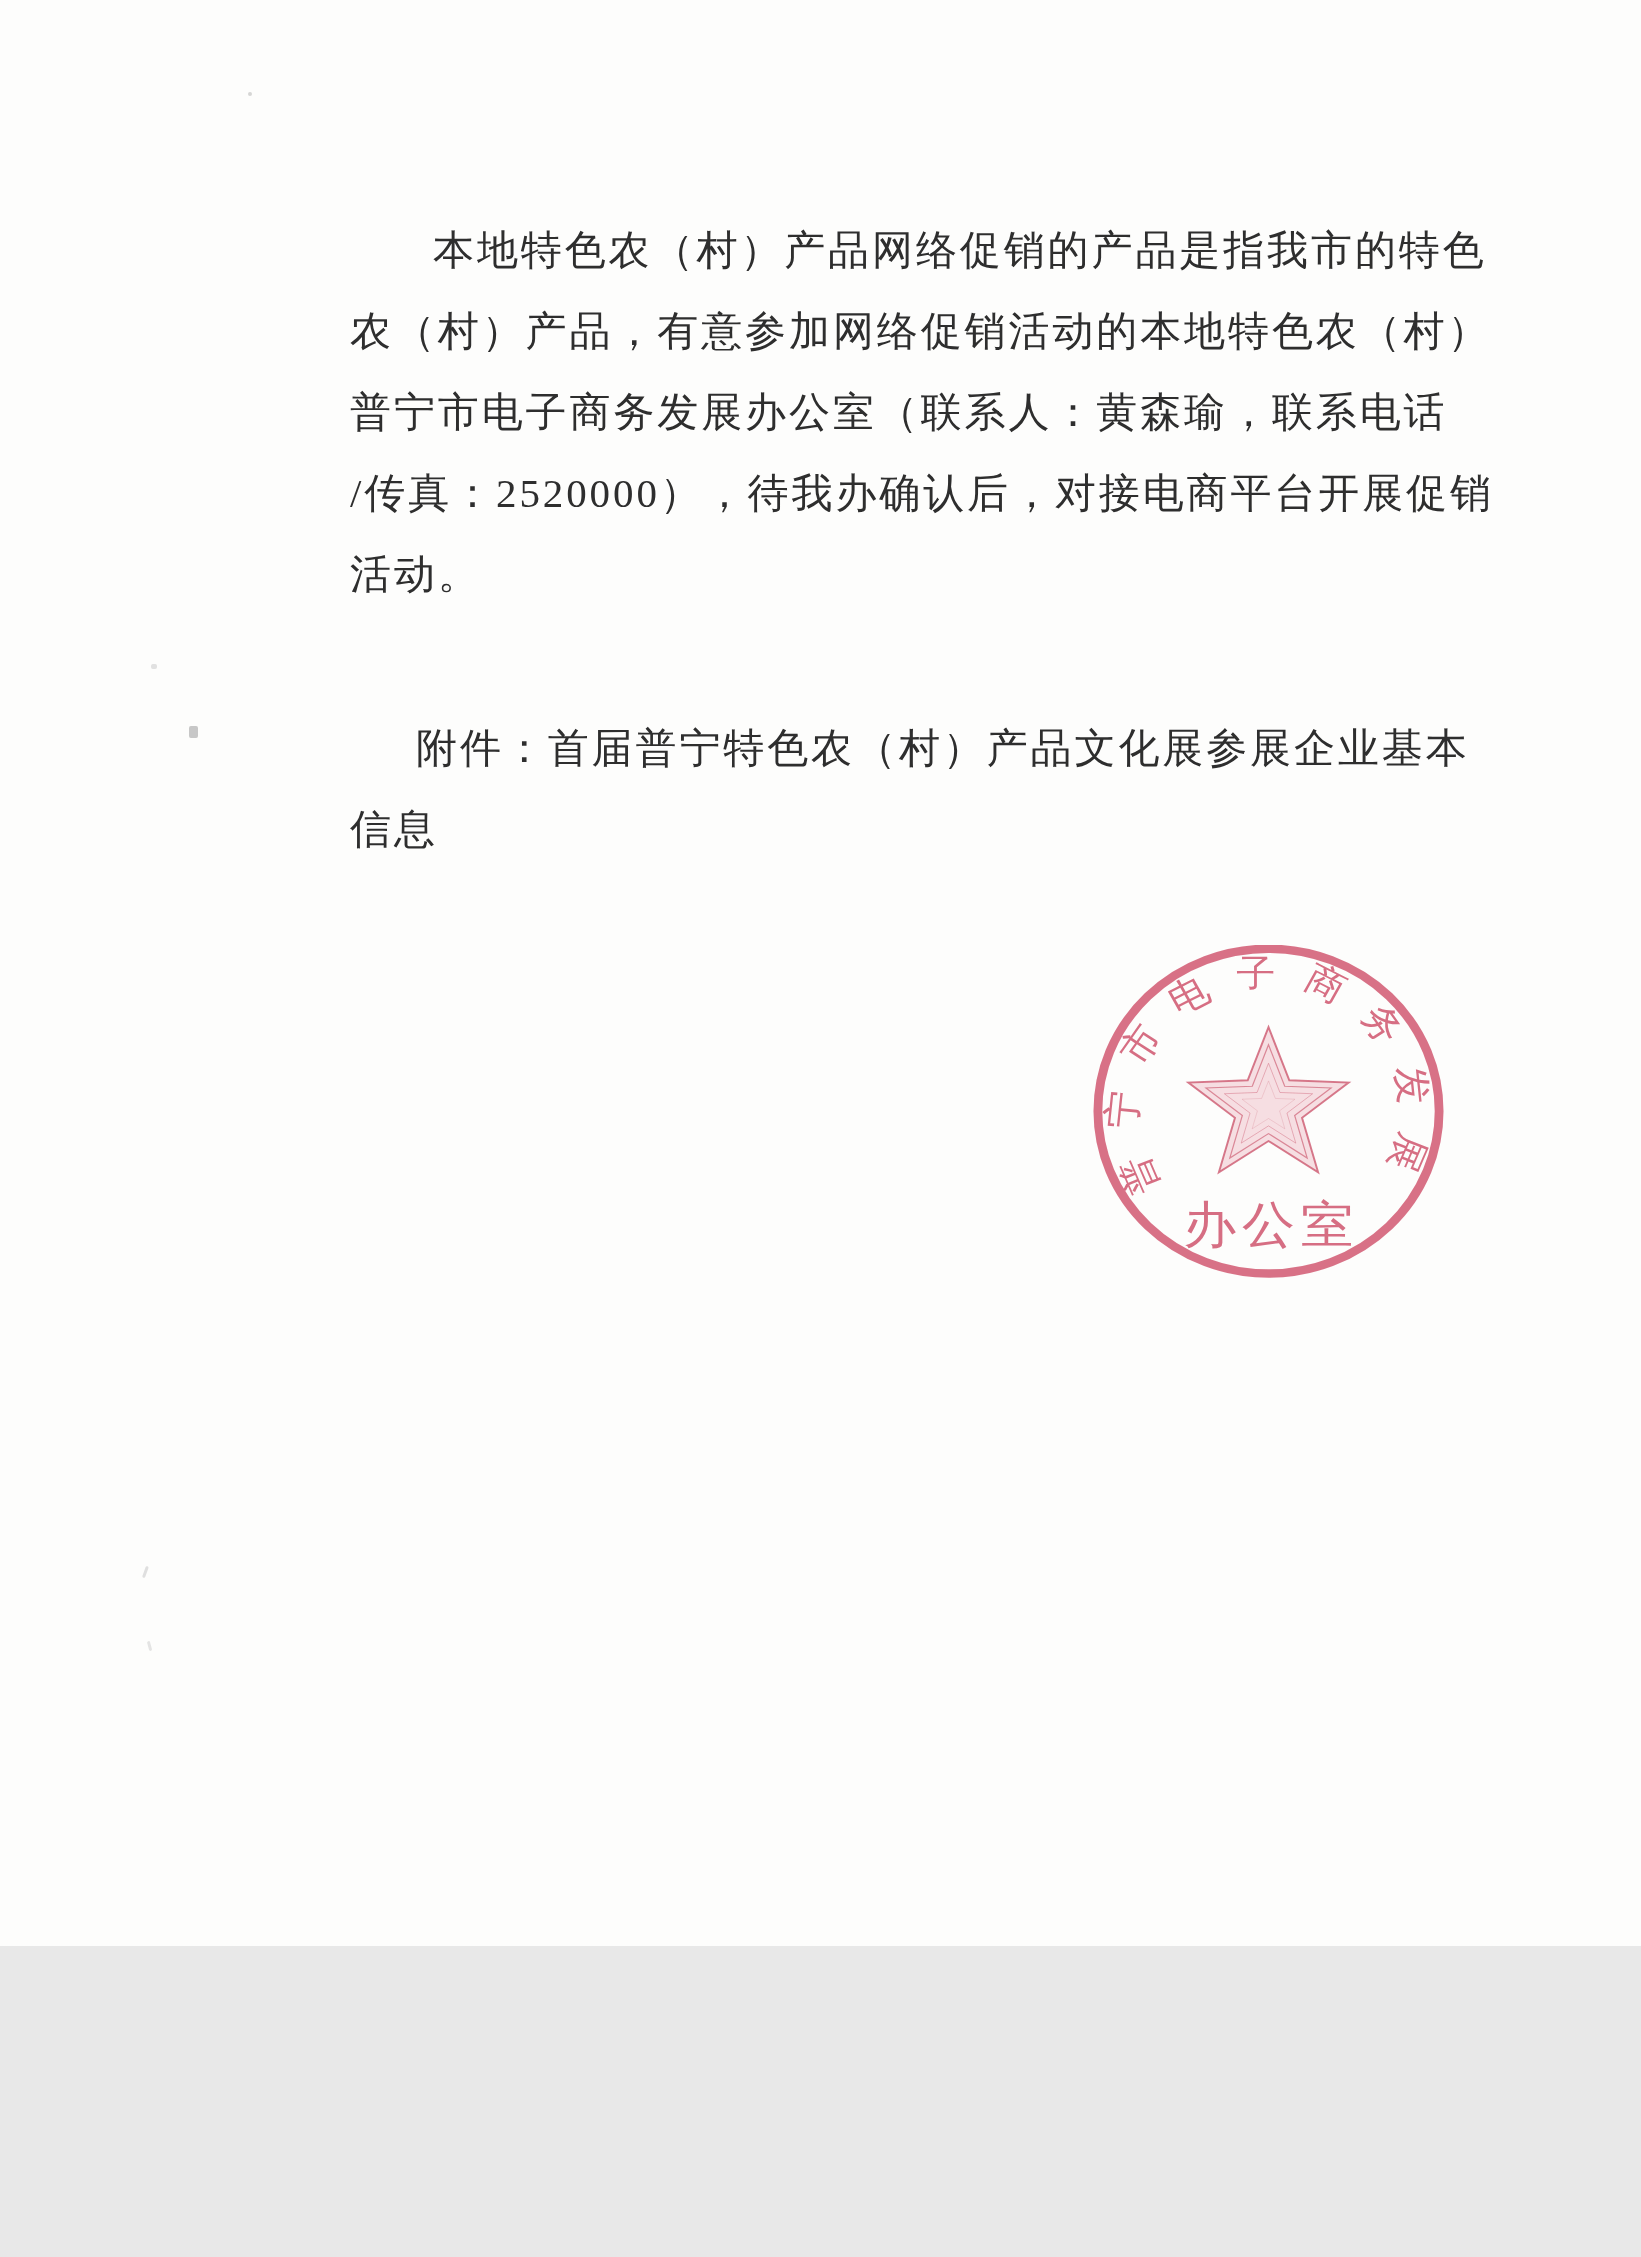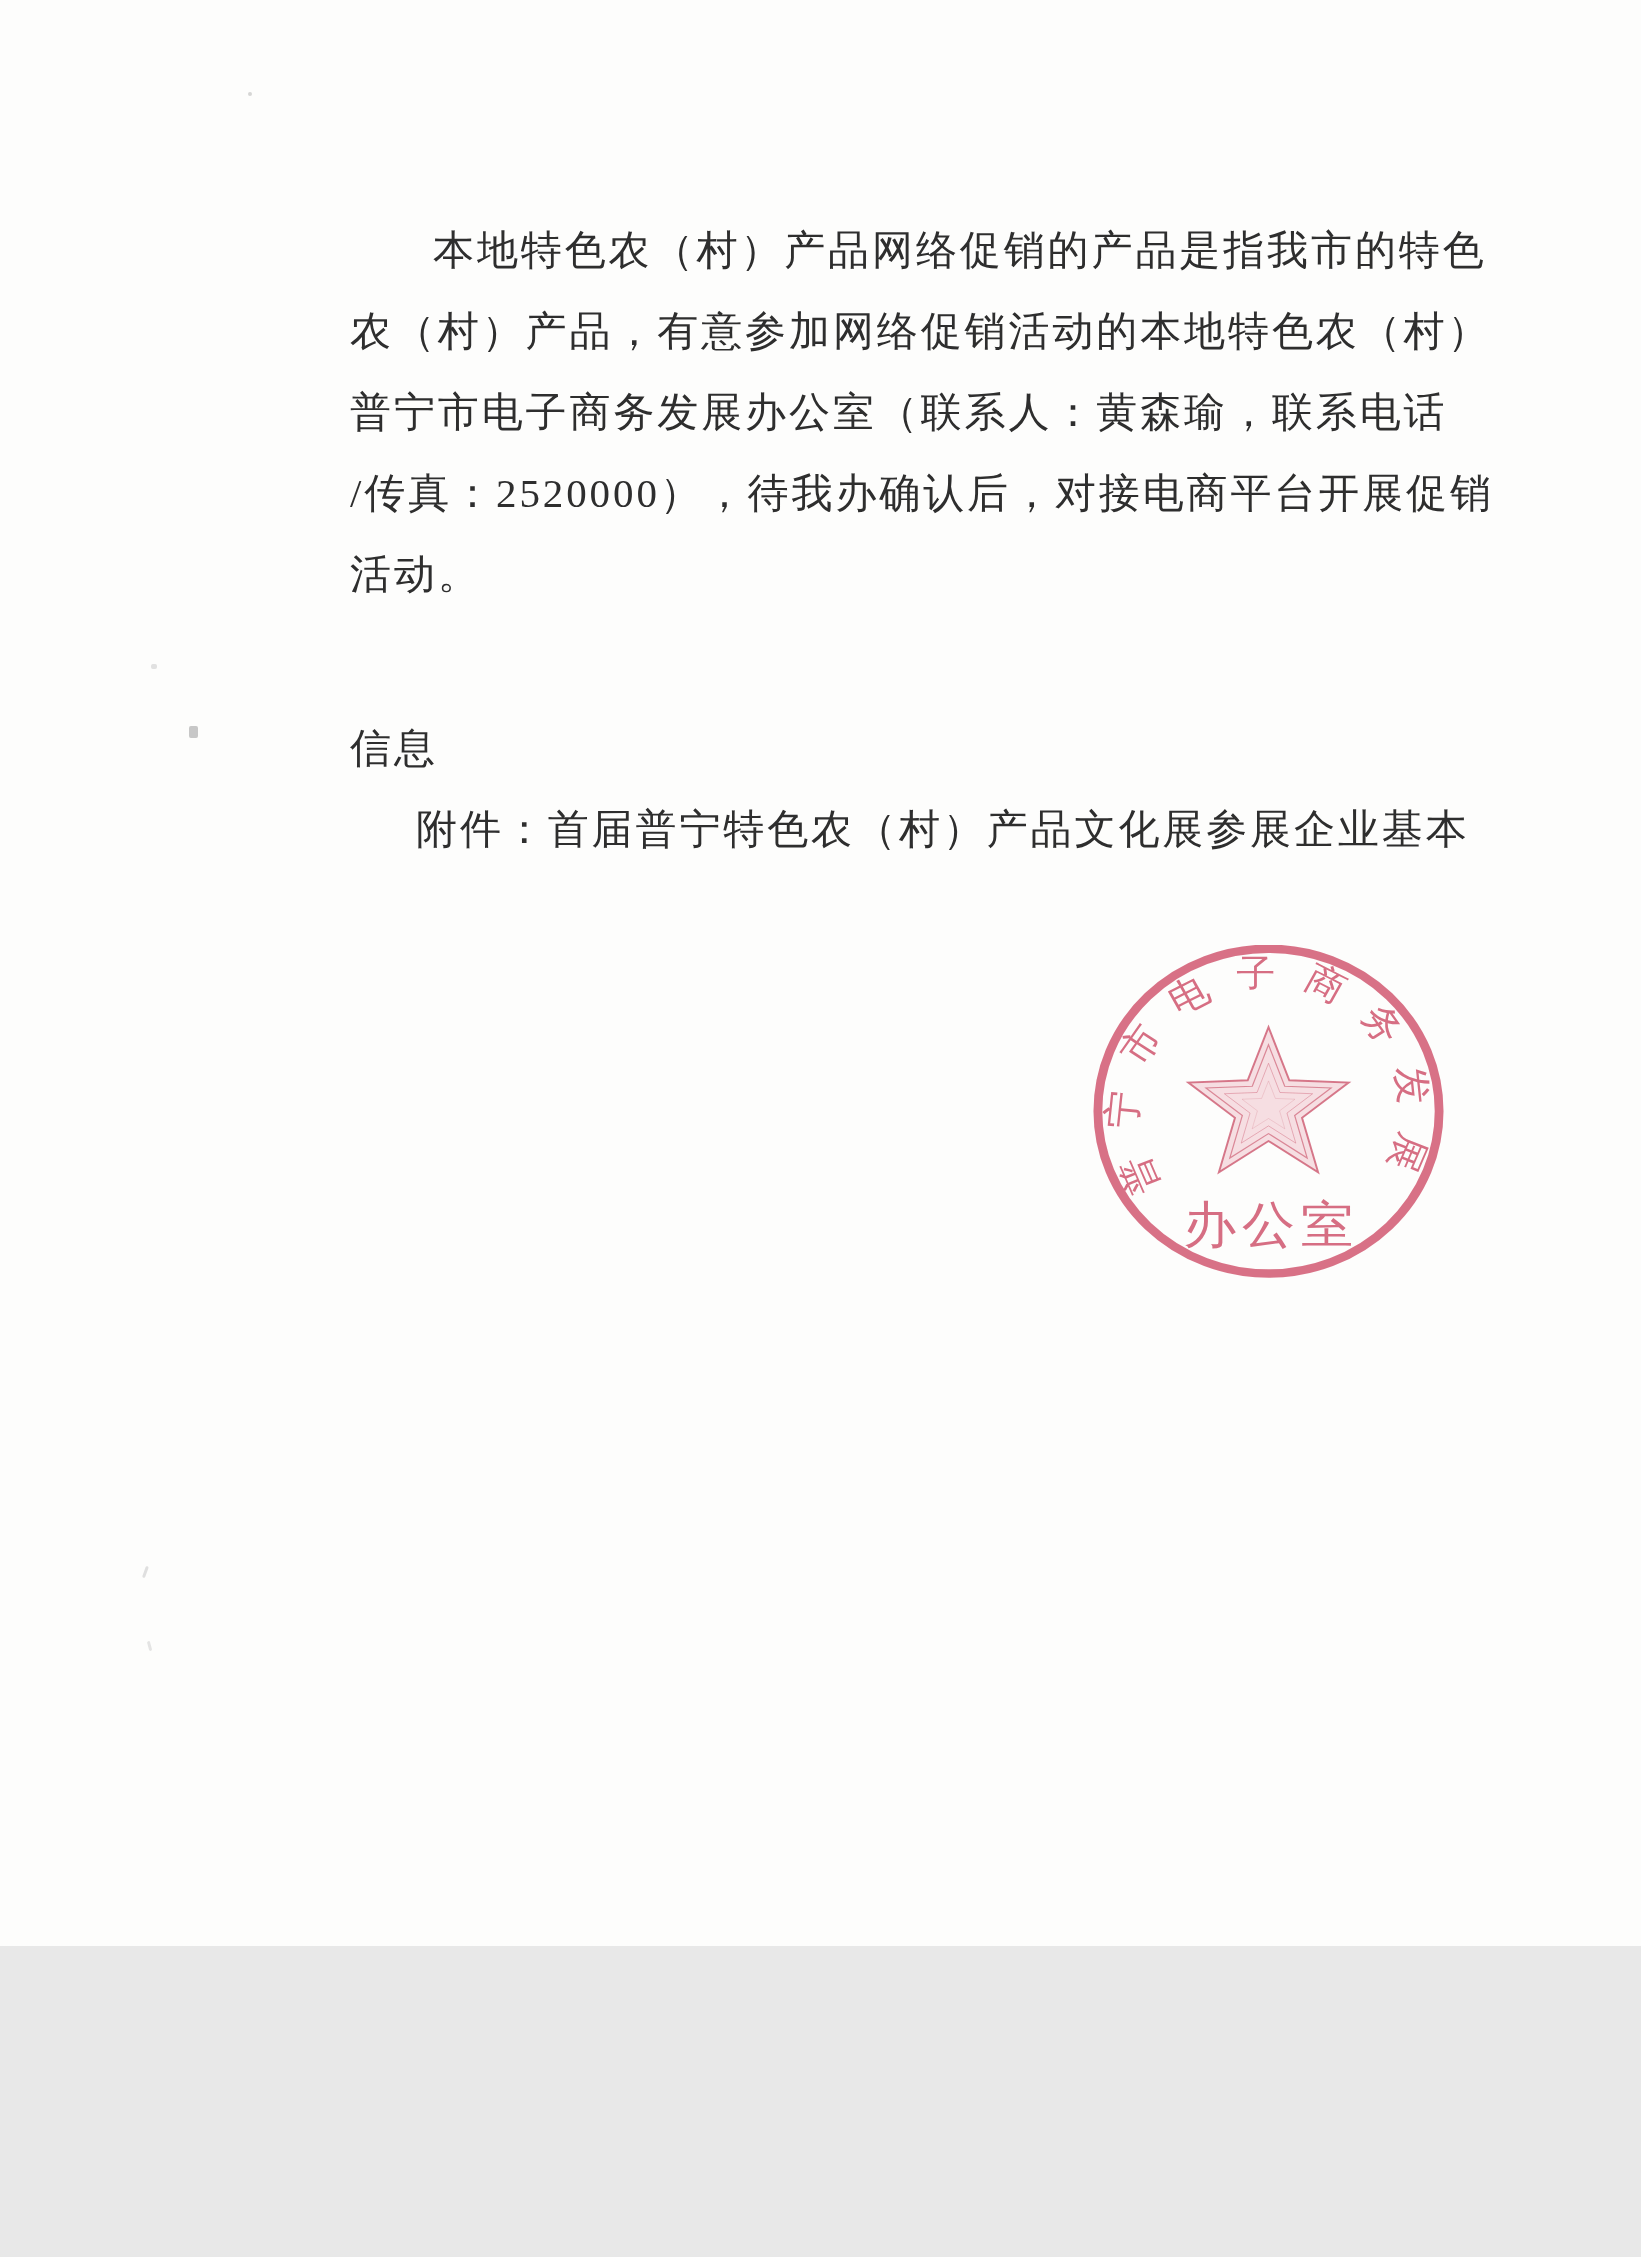--- a/index.html
+++ b/index.html
@@ -104,22 +104,22 @@
 
   <div class="para">
     <div class="line indent-first">本地特色农（村）产品网络促销的产品是指我市的特色</div>
     <div class="line">农（村）产品，有意参加网络促销活动的本地特色农（村）</div>
     <div class="line">普宁市电子商务发展办公室（联系人：黄森瑜，联系电话</div>
     <div class="line">/传真：2520000），待我办确认后，对接电商平台开展促销</div>
     <div class="line">活动。</div>
   </div>
 
   <div class="attach">
+    <div class="line indent-attach">附件：首届普宁特色农（村）产品文化展参展企业基本</div>
     <div class="line">信息</div>
-    <div class="line indent-attach">附件：首届普宁特色农（村）产品文化展参展企业基本</div>
   </div>
 
 
   <div class="seal">
     <svg viewBox="0 0 360 360" preserveAspectRatio="none" xmlns="http://www.w3.org/2000/svg">
       <defs>
         <path id="sealArc" d="M 74 261 A 134.6 134.6 0 1 1 286 261" fill="none"></path>
       </defs>
 
       <circle cx="180" cy="178" r="174" fill="none" stroke="#d25670" stroke-width="9" stroke-opacity="0.92"></circle>

